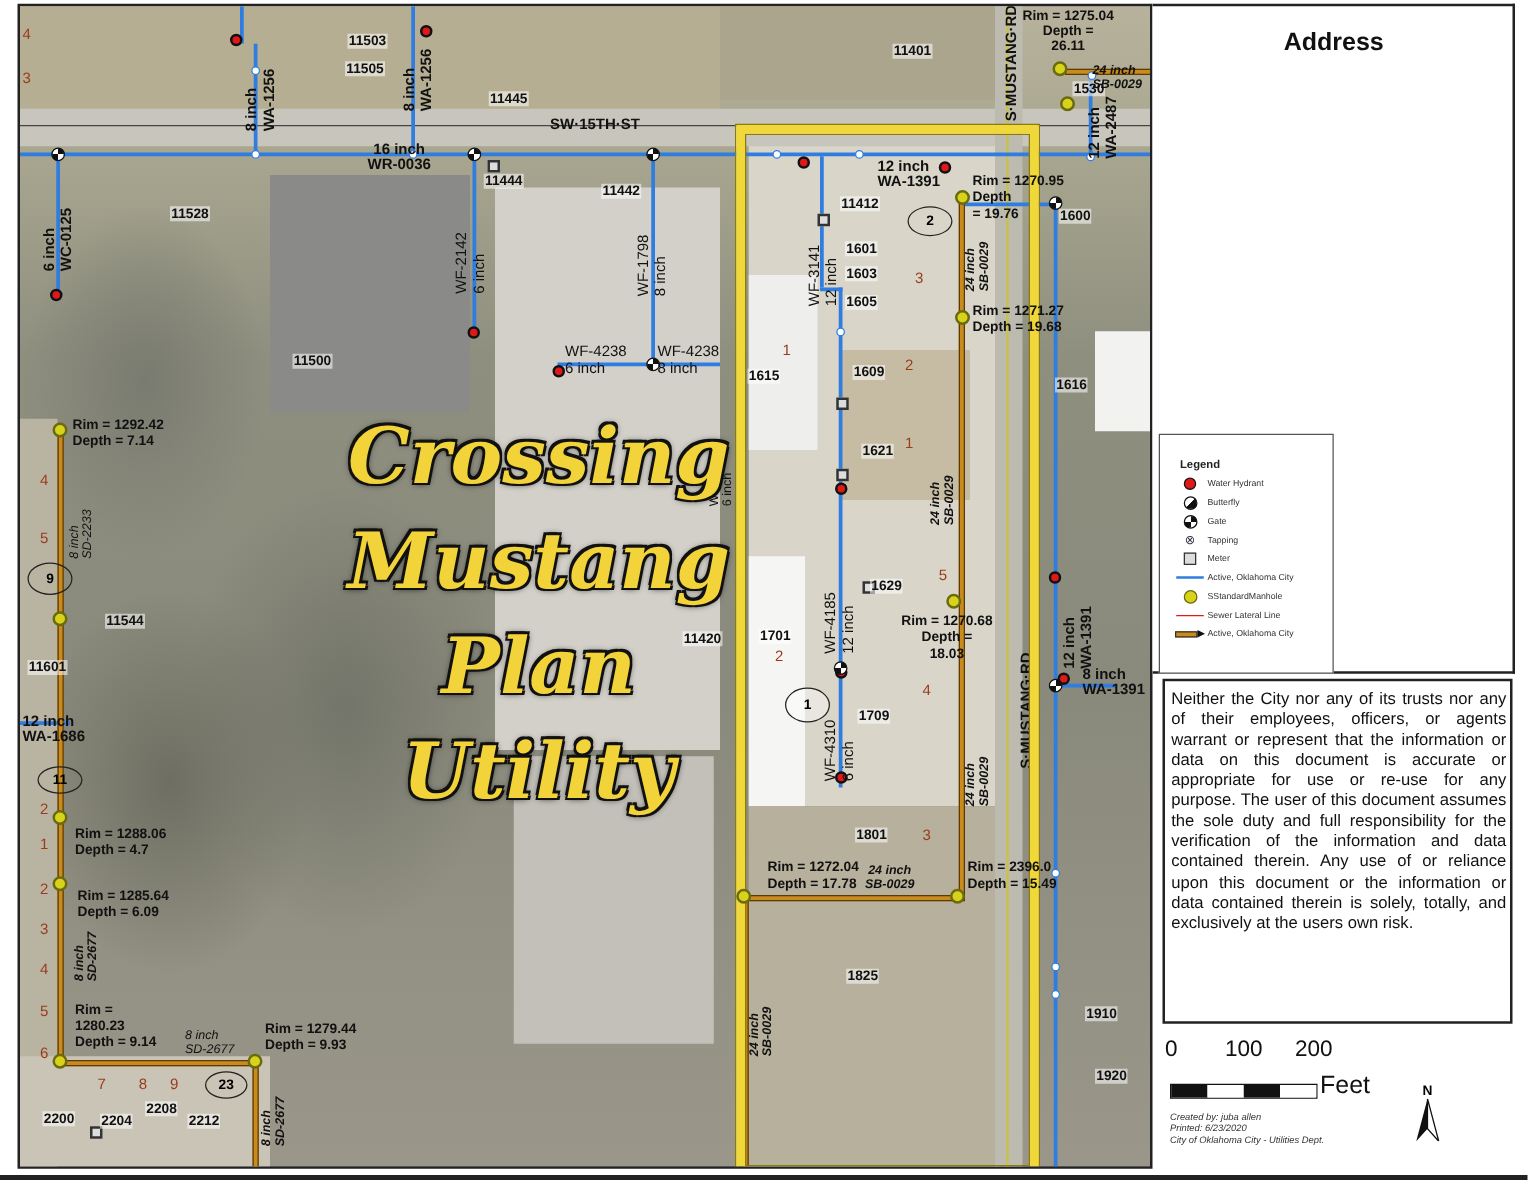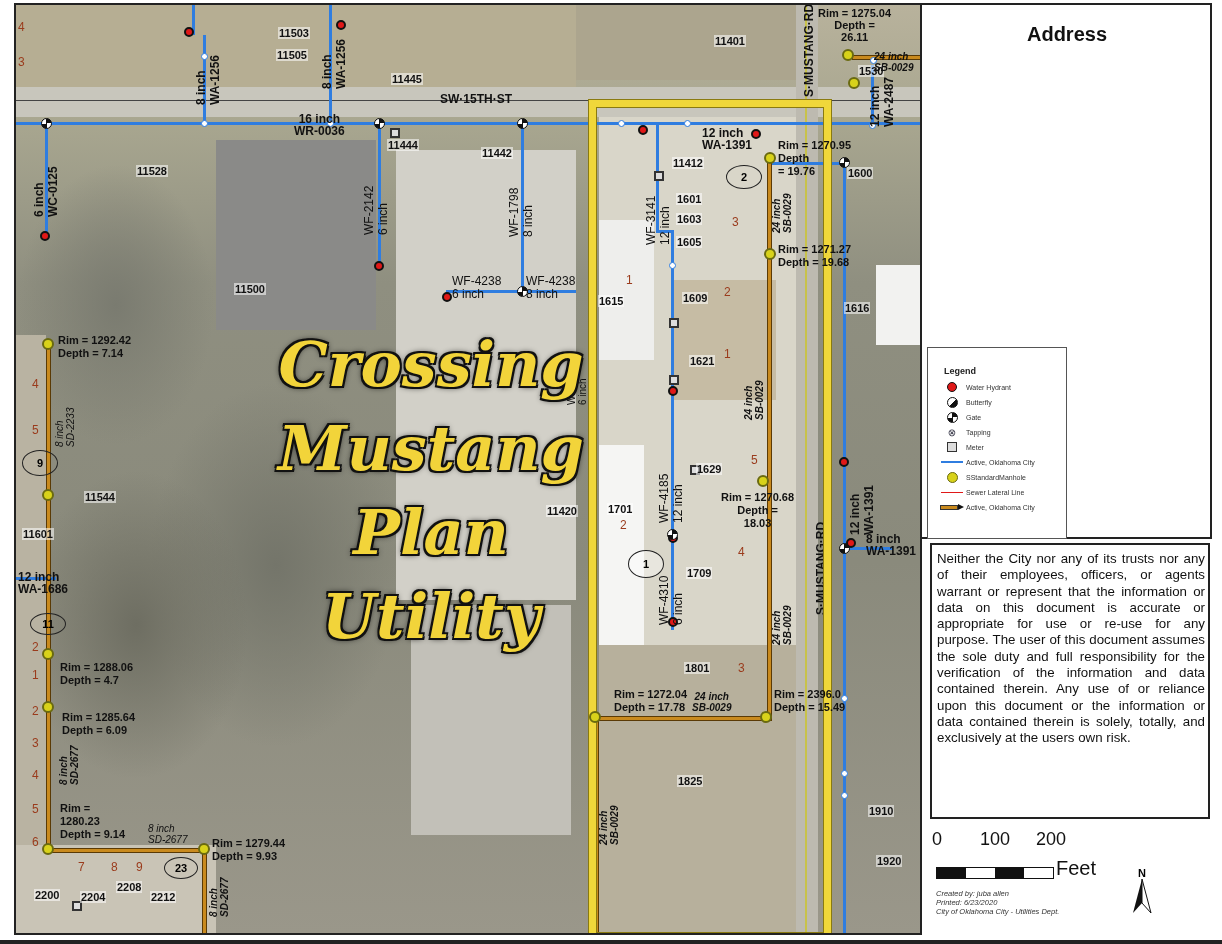--- a/index.html
+++ b/index.html
@@ -224,21 +224,21 @@
   <div class="lbl" style="left:802px;top:2px;line-height:12px;text-align:center;font-size:11px;"><span>Rim = 1275.04</span><br><span>Depth =</span><br><span>26.11</span></div>
   <div class="lbl" style="left:762px;top:134px;line-height:13px;font-size:11px;"><span>Rim = 1270.95</span><br><span>Depth</span><br><span>= 19.76</span></div>
   <div class="lbl" style="left:762px;top:238px;line-height:13px;font-size:11px;"><span>Rim = 1271.27</span><br><span>Depth = 19.68</span></div>
   <div class="lbl" style="left:705px;top:486px;line-height:13px;text-align:center;font-size:11px;"><span>Rim = 1270.68</span><br><span>Depth =</span><br><span>18.03</span></div>
   <div class="lbl" style="left:586px;top:683px;line-height:13px;font-size:11px;margin-left:12px;"><span>Rim = 1272.04</span><br><span>Depth = 17.78</span></div>
   <div class="lbl" style="left:758px;top:683px;line-height:13px;font-size:11px;"><span>Rim = 2396.0</span><br><span>Depth = 15.49</span></div>
   <div class="lbl" style="left:42px;top:329px;line-height:13px;font-size:11px;"><span>Rim = 1292.42</span><br><span>Depth = 7.14</span></div>
   <div class="lbl" style="left:44px;top:656px;line-height:13px;font-size:11px;"><span>Rim = 1288.06</span><br><span>Depth = 4.7</span></div>
   <div class="lbl" style="left:46px;top:706px;line-height:13px;font-size:11px;"><span>Rim = 1285.64</span><br><span>Depth = 6.09</span></div>
   <div class="lbl" style="left:44px;top:797px;line-height:13px;font-size:11px;"><span>Rim =</span><br><span>1280.23</span><br><span>Depth = 9.14</span></div>
-  <div class="lbl" style="left:196px;top:832px;line-height:13px;font-size:11px;"><span>Rim = 1279.44</span><br><span>Depth = 9.93</span></div>
+  <div class="lbl" style="left:196px;top:812px;line-height:13px;font-size:11px;"><span>Rim = 1279.44</span><br><span>Depth = 9.93</span></div>
 
   <div class="oval" style="left:710px;top:160px;width:34px;height:22px;line-height:22px;">2</div>
   <div class="oval" style="left:612px;top:545px;width:34px;height:26px;line-height:26px;background:rgba(255,255,255,0.4);">1</div>
   <div class="oval" style="left:6px;top:445px;width:34px;height:24px;line-height:24px;">9</div>
   <div class="oval" style="left:148px;top:852px;width:32px;height:20px;line-height:20px;">23</div>
   <div class="oval" style="left:14px;top:608px;width:34px;height:20px;line-height:20px;">11</div>
 
   <div class="lot" style="left:2px;top:15px;">4</div>
   <div class="lot" style="left:2px;top:50px;">3</div>
   <div class="lot" style="left:610px;top:268px;">1</div>

